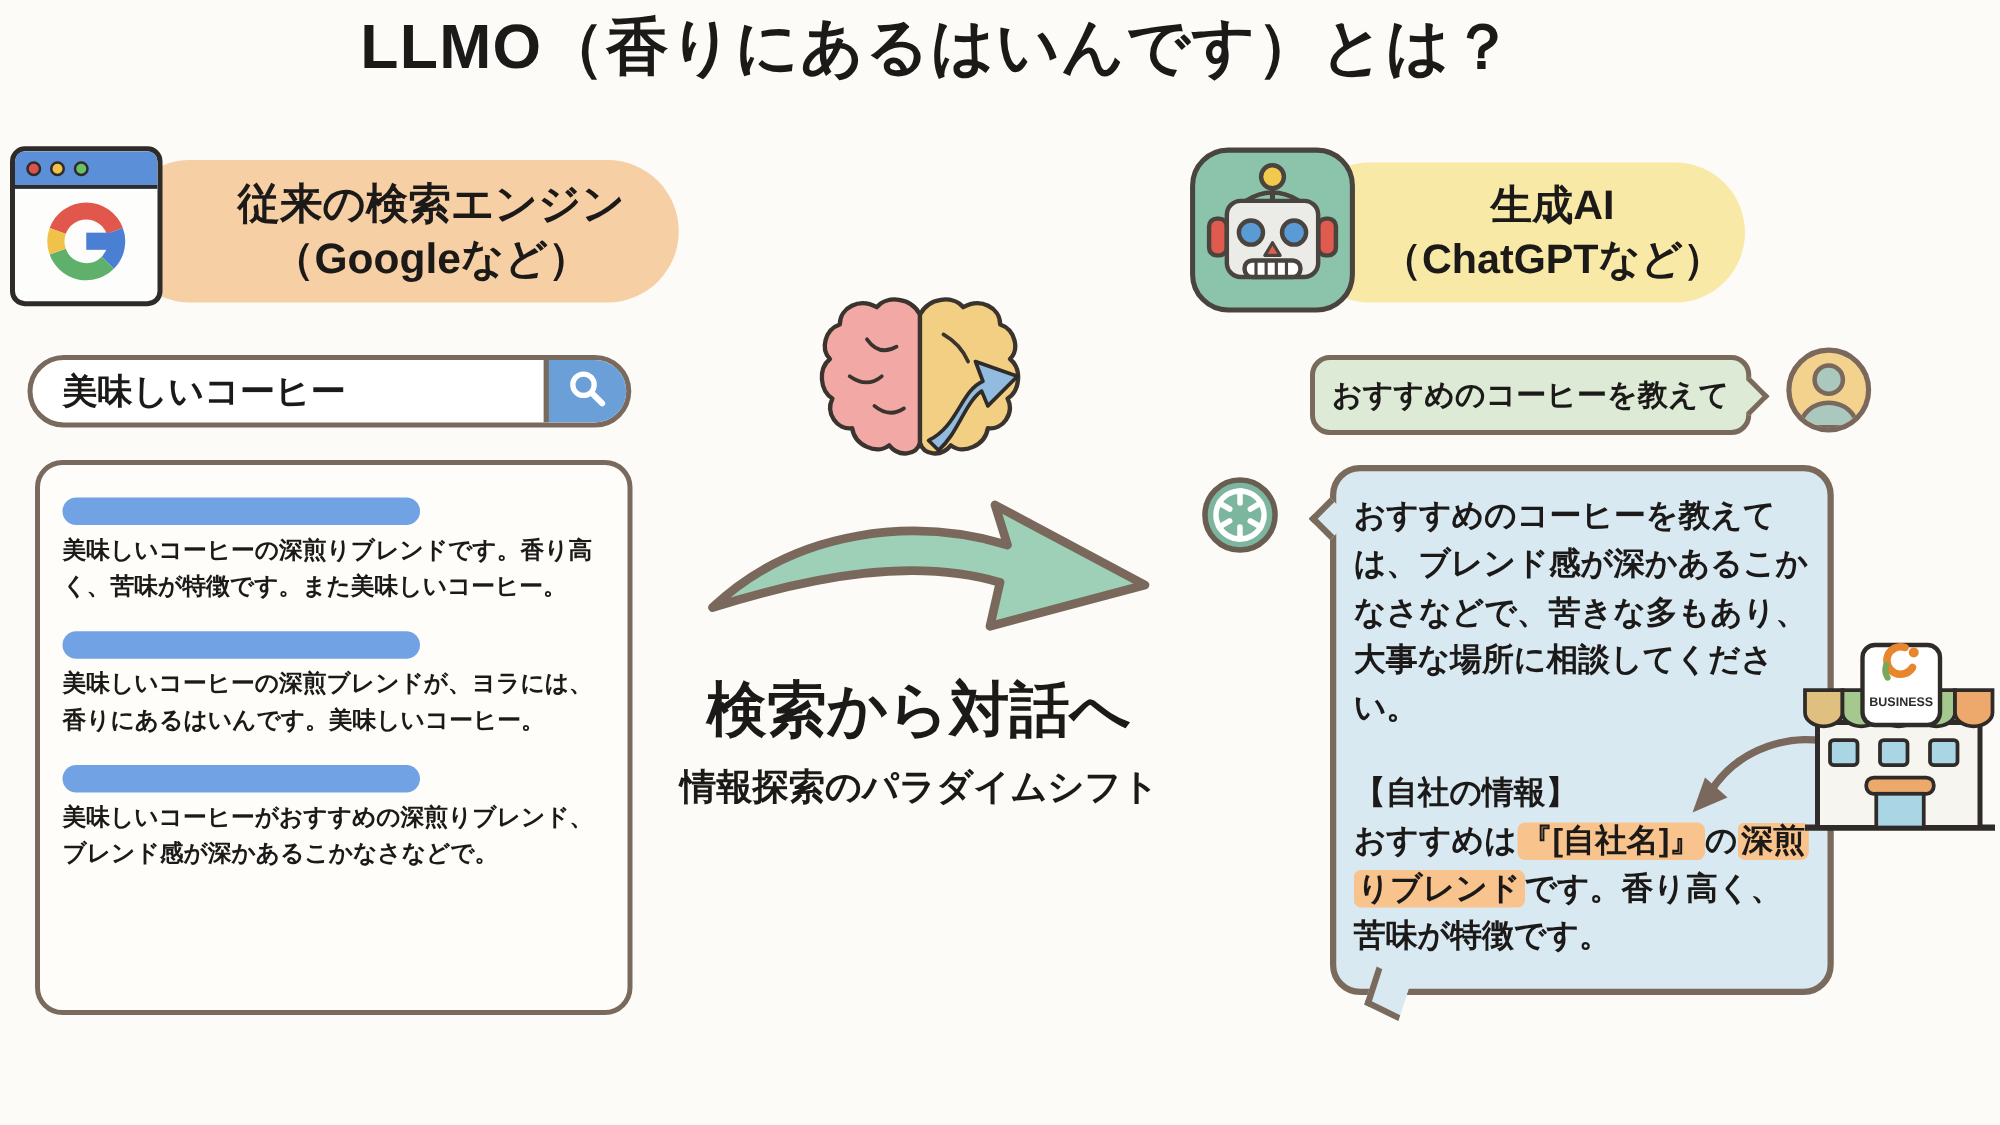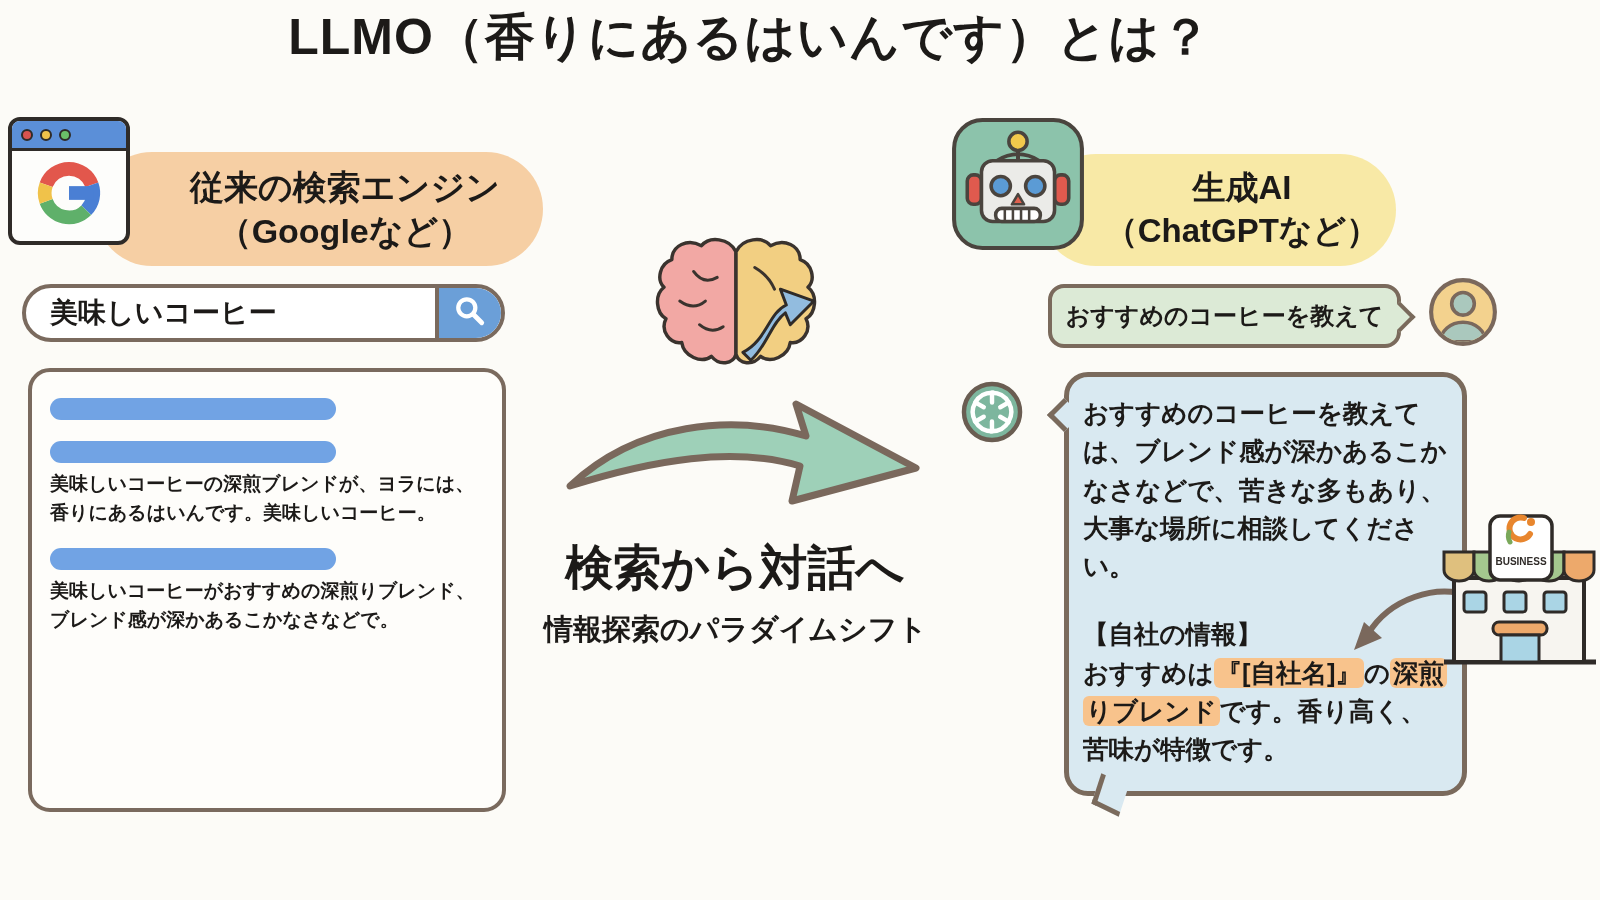--- a/index.html
+++ b/index.html
@@ -13,21 +13,21 @@
   
   .title {
     position:absolute; left:0; top:4px; width:1500px;
     text-align:center; font-size:50px; font-weight:bold; letter-spacing:1px;
   }
 
   
   .pill-header {
     position:absolute; display:flex; flex-direction:column;
     align-items:center; justify-content:center;
-    font-weight:bold; text-align:center; line-height:1.3;margin-top:24px;
+    font-weight:bold; text-align:center; line-height:1.3;
   }
   .pill-left {
     left:95px; top:128px; width:448px; height:114px;
     background:#f6cfa4; border-radius:58px; font-size:34px; padding-left:52px;
   }
   .browser-icon {
     position:absolute; left:8px; top:117px; width:122px; height:128px;
     background:#fdfdfb; border:4px solid #2f2b28; border-radius:12px; overflow:hidden;
   }
   .browser-bar {
@@ -162,20 +162,21 @@
           <circle cx="12" cy="12" r="8" fill="none" stroke="#ffffff" stroke-width="4"></circle>
           <line x1="18.5" y1="18.5" x2="26" y2="26" stroke="#ffffff" stroke-width="4.5" stroke-linecap="round"></line>
         </svg>
       </span>
     </div>
   </div>
 
   <div class="results-panel">
     <div class="result">
       <div class="link-bar"></div>
+      <div class="result-text">美味しいコーヒーの深煎りブレンドです。香り高く、苦味が特徴です。また美味しいコーヒー。</div>
     </div>
     <div class="result">
       <div class="link-bar"></div>
       <div class="result-text">美味しいコーヒーの深煎ブレンドが、ヨラには、香りにあるはいんです。美味しいコーヒー。</div>
     </div>
     <div class="result">
       <div class="link-bar"></div>
       <div class="result-text">美味しいコーヒーがおすすめの深煎りブレンド、ブレンド感が深かあるこかなさなどで。</div>
     </div>
   </div>

